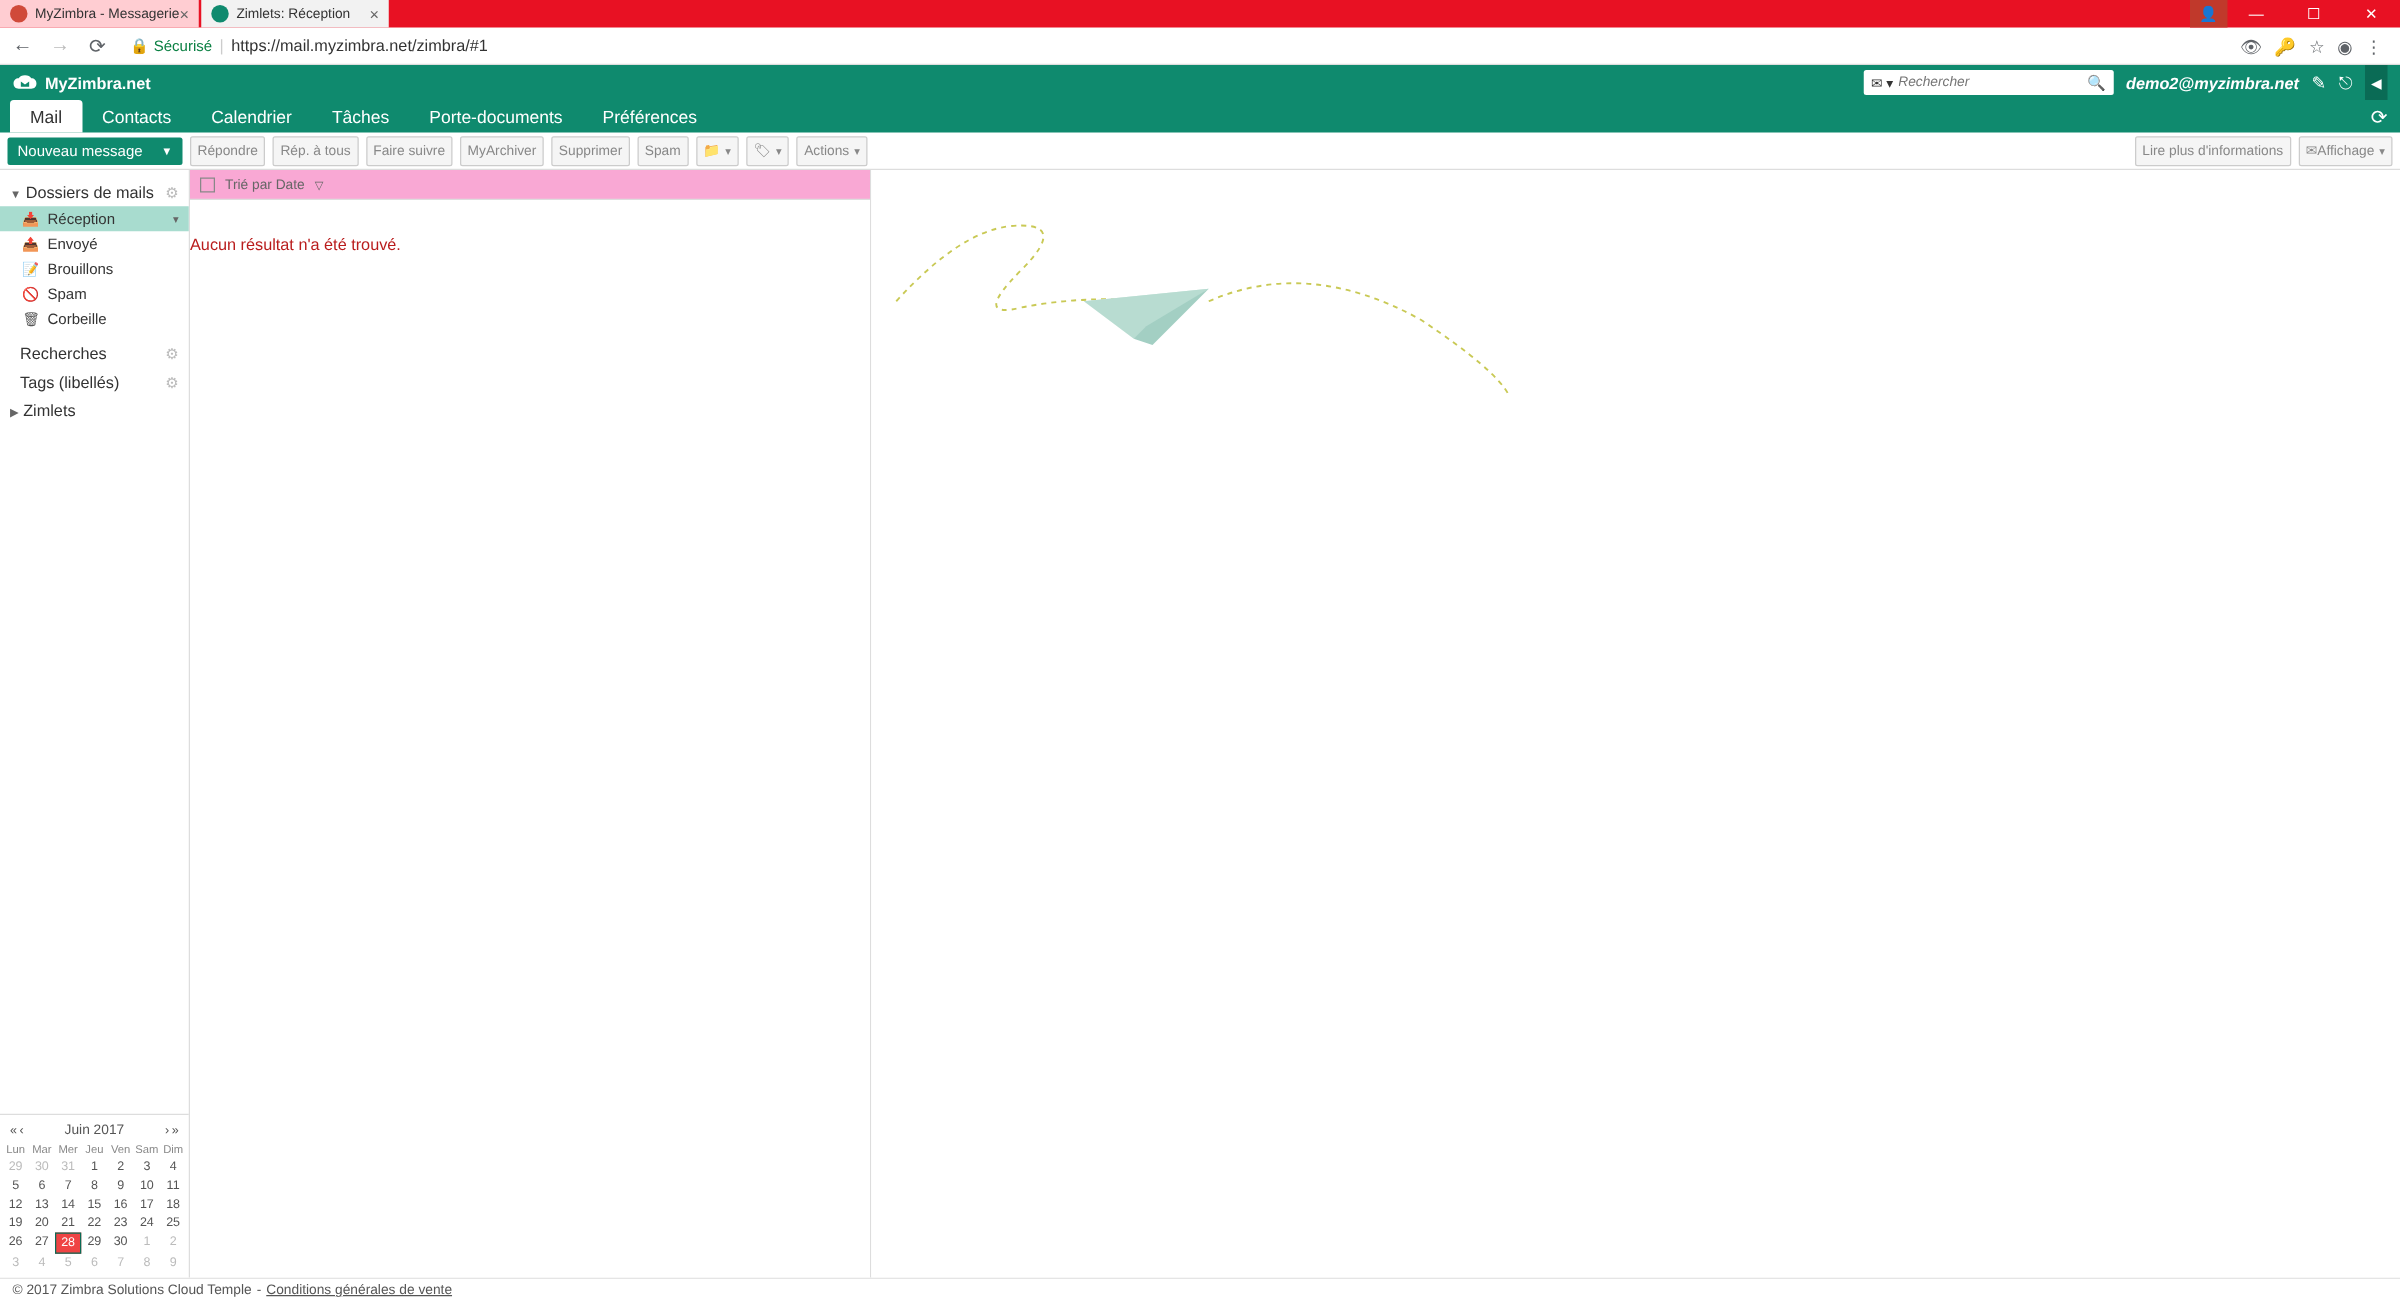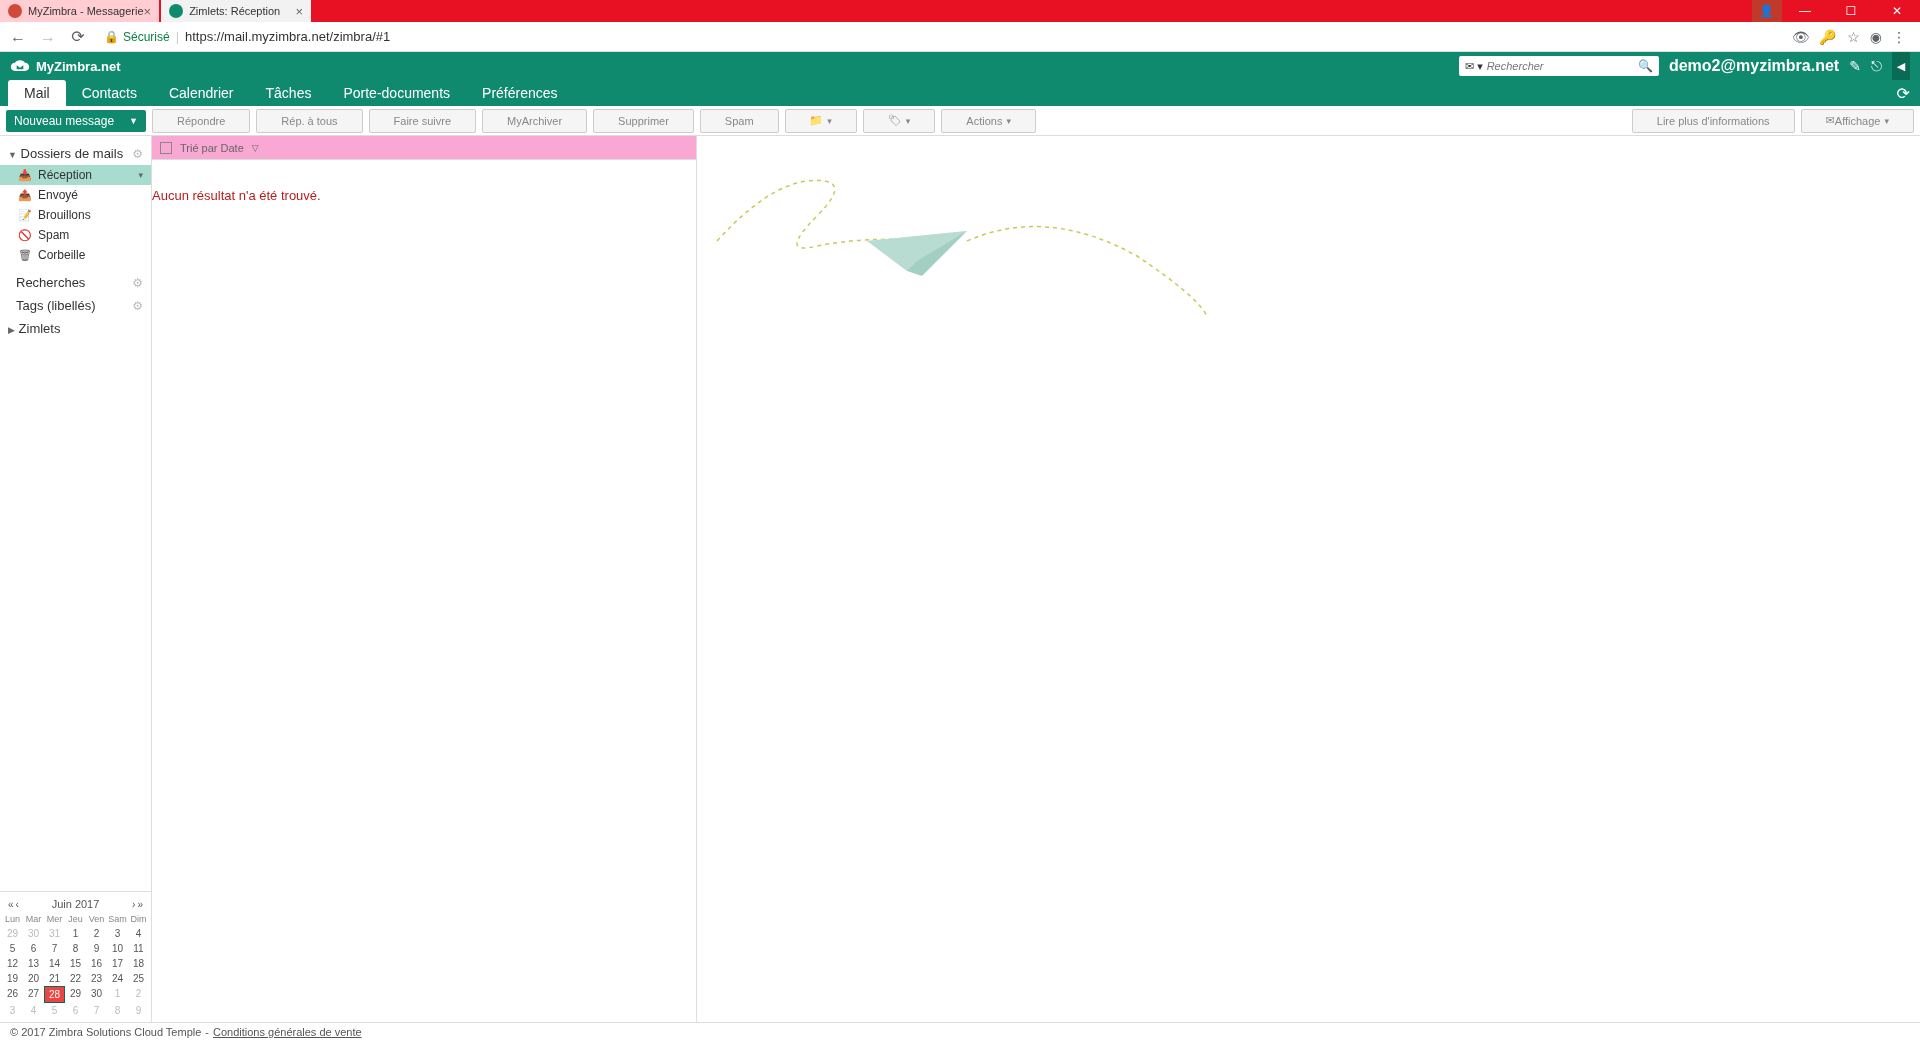--- a/index.html
+++ b/index.html
@@ -27,34 +27,34 @@
 
 
 .app-header { height: 28px; background: #0f8a6e; display: flex; align-items: center; padding: 0 10px; color: #fff; justify-content: space-between; }
 .brand { display: flex; align-items: center; gap: 6px; font-size: 13px; font-weight: bold; }
 .brand-icon { width: 20px; height: 14px; }
 .header-right { display: flex; align-items: center; gap: 10px; }
 .search-wrap { background: #fff; height: 20px; width: 200px; display: flex; align-items: center; padding: 0 6px; border-radius: 2px; }
 .search-wrap .env-icon { color: #333; font-size: 11px; margin-right: 4px; }
 .search-wrap input { border: none; outline: none; flex: 1; font-size: 11px; font-style: italic; color: #888; }
 .search-wrap .mag-icon { color: #666; font-size: 12px; }
-.user-email { font-size: 16px; font-weight: bold; }
+.user-email { font-size: 13px; font-weight: bold; font-style: italic; }
 .header-icon { color: #fff; font-size: 14px; }
 .collapse-arrow { width: 18px; height: 28px; background: #0a6b55; display: flex; align-items: center; justify-content: center; color: #fff; font-size: 11px; }
 
 
 .nav-tabs { height: 26px; background: #0f8a6e; display: flex; align-items: flex-end; padding-left: 8px; position: relative; }
 .nav-tab { padding: 5px 16px; font-size: 14px; color: #fff; cursor: pointer; }
 .nav-tab.active { background: #fff; color: #333; border-radius: 3px 3px 0 0; }
 .refresh-icon { position: absolute; right: 10px; top: 4px; color: #fff; font-size: 16px; }
 
 
 .action-bar { height: 30px; background: #fff; border-bottom: 1px solid #ddd; display: flex; align-items: center; padding: 0 6px; gap: 6px; }
 .new-msg-btn { background: #0f8a6e; color: #fff; height: 22px; display: flex; align-items: center; justify-content: space-between; padding: 0 8px; font-size: 12px; width: 140px; border-radius: 2px; }
-.action-btn { height: 24px; border: 1px solid #ccc; background: #f5f5f5; padding: 0 24px; font-size: 11px; color: #888; display: flex; align-items: center; border-radius: 2px; }
+.action-btn { height: 24px; border: 1px solid #ccc; background: #f5f5f5; padding: 0 5px; font-size: 11px; color: #888; display: flex; align-items: center; border-radius: 2px; }
 .action-btn .caret { margin-left: 4px; font-size: 9px; }
 .action-spacer { flex: 1; }
 
 
 .main { display: flex; height: calc(1040px - 22px - 30px - 28px - 26px - 30px - 18px); }
 
 
 .sidebar { width: 152px; background: #fff; border-right: 1px solid #ddd; display: flex; flex-direction: column; font-size: 12px; }
 .folder-section { padding: 6px 0; }
 .folder-header { display: flex; align-items: center; padding: 4px 8px; font-size: 13px; color: #333; gap: 4px; justify-content: space-between; }

